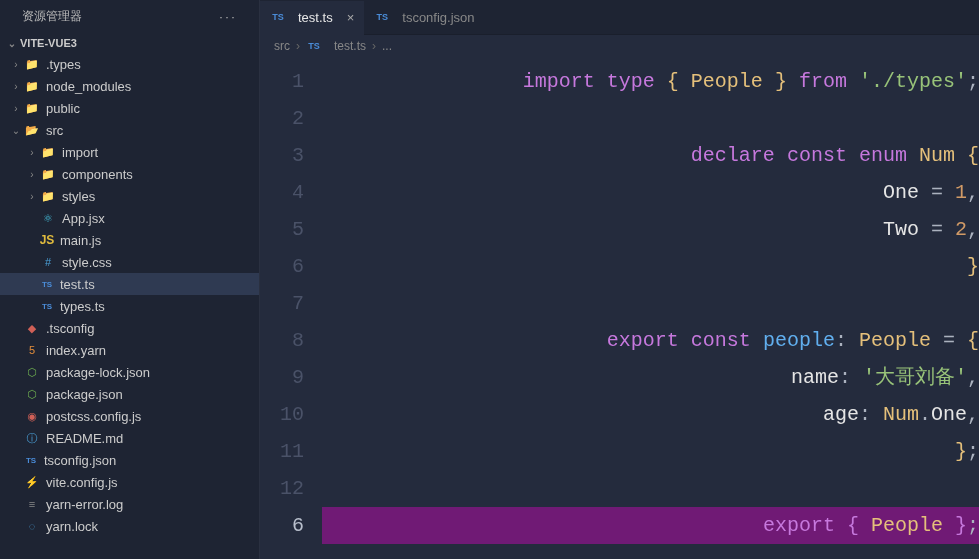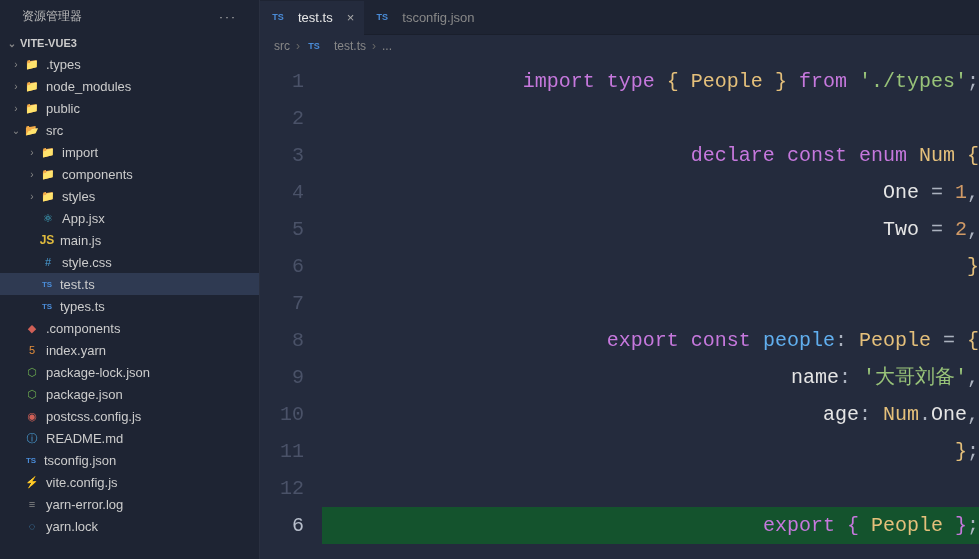--- a/index.html
+++ b/index.html
@@ -126,21 +126,21 @@
   text-align: right;
   padding-right: 18px;
   color: #4a5268;
   user-select: none;
   padding-top: 6px;
 }
 .gutter .ln { height: 37px; }
 .gutter .ln.cur { color: #b8bfcc; }
 .code { flex: 1; padding-top: 6px; white-space: pre; color: #d4d4d4; }
 .code-line { height: 37px; text-align: right; }
-.code-line.cur { background: #14532d; }
+.code-line.cur { background: #701a75; }
 .k1 { color: #c678dd; } 
 .k2 { color: #c678dd; } 
 .ty { color: #e5c07b; } 
 .pu { color: #abb2bf; } 
 .br { color: #e5c07b; } 
 .br2 { color: #c678dd; }
 .st { color: #98c379; } 
 .va { color: #e5e5e5; } 
 .nm { color: #d19a66; } 
 .fn { color: #61afef; } 
@@ -214,21 +214,21 @@
         <span class="lbl">test.ts</span>
       </div>
       <div class="tree-row d1">
         <span class="chev"></span>
         <span class="icon c-blue2" style="font-size: 8px; font-weight: 700; border-radius: 2px; width: 14px; height: 12px; font-family: sans-serif;">TS</span>
         <span class="lbl">types.ts</span>
       </div>
       <div class="tree-row d0">
         <span class="chev"></span>
         <span class="icon c-red">◆</span>
-        <span class="lbl">.components</span>
+        <span class="lbl">.tsconfig</span>
       </div>
       <div class="tree-row d0">
         <span class="chev"></span>
         <span class="icon c-orange">5</span>
         <span class="lbl">index.yarn</span>
       </div>
       <div class="tree-row d0">
         <span class="chev"></span>
         <span class="icon c-green">⬡</span>
         <span class="lbl">package-lock.json</span>

